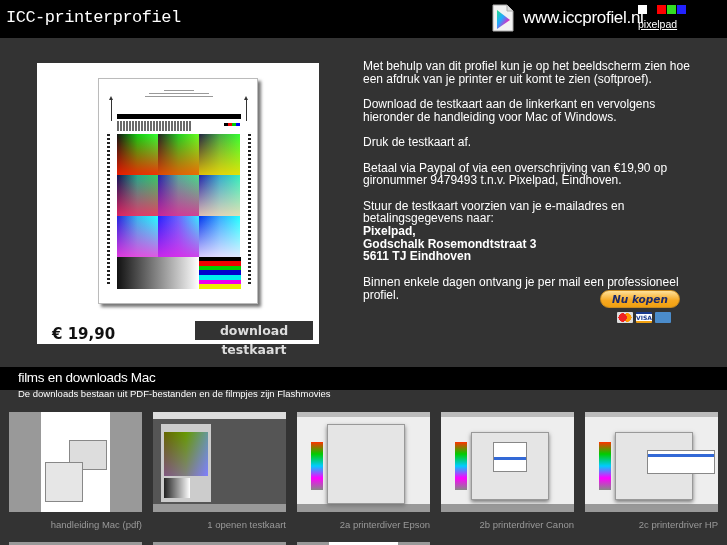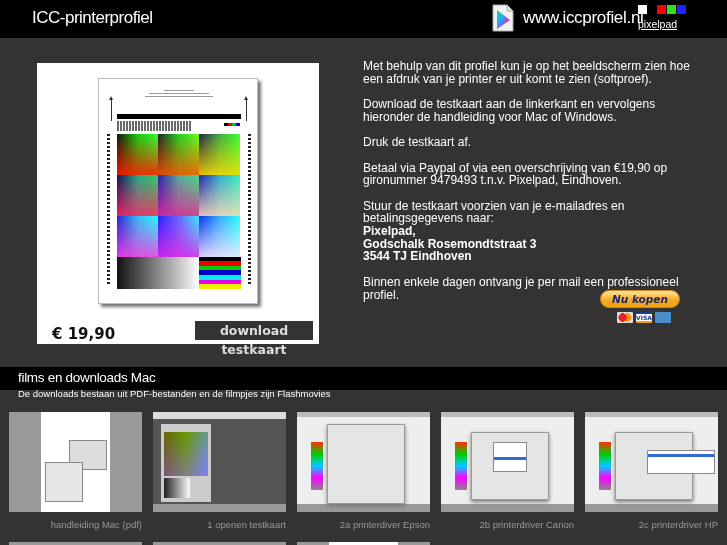--- a/index.html
+++ b/index.html
@@ -1,18 +1,18 @@
 <!DOCTYPE html>
 <html><head>
 <meta charset="utf-8">
 <style>
   * { box-sizing: border-box; margin: 0; padding: 0; }
   html, body { width: 727px; height: 545px; overflow: hidden; background: #333333; font-family: "DejaVu Sans", sans-serif; color: #fff; }
   .topbar { position: absolute; left: 0; top: 0; width: 727px; height: 38px; background: #000; }
-  .site-title { position: absolute; left: 32px; top: 8px; font-size: 17px; color: #fff; letter-spacing: -0.5px; font-family: Liberation Sans, sans-serif; }
+  .site-title { position: absolute; left: 6px; top: 8px; font-size: 17px; color: #fff; letter-spacing: -0.5px; font-family: Liberation Mono, monospace; }
   .brand { position: absolute; left: 492px; top: 4px; display: flex; align-items: center; }
   .doc-icon { width: 22px; height: 28px; position: relative; }
   .brand-url { margin-left: 9px; font-size: 17px; font-family: "Liberation Sans", sans-serif; color: #fff; letter-spacing: -0.3px; }
   .pixelpad { position: absolute; left: 638px; top: 5px; width: 50px; text-decoration: underline; }
   .pp-squares { display: flex; height: 12px; }
   .pp-sq { width: 9px; height: 9px; margin-right: 1px; }
   .pp-gap { width: 9px; }
   .pp-label { font-size: 10.5px; color: #fff; margin-top: 1px; font-family: "Liberation Sans", sans-serif; }
 
   .card { position: absolute; left: 37px; top: 63px; width: 282px; height: 281px; background: #fff; }
@@ -117,21 +117,21 @@
 </div>
 
 <div class="info">
   <p>Met behulp van dit profiel kun je op het beeldscherm zien hoe een afdruk van je printer er uit komt te zien (softproef).</p>
   <p>Download de testkaart aan de linkerkant en vervolgens hieronder de handleiding voor Mac of Windows.</p>
   <p>Druk de testkaart af.</p>
   <p>Betaal via Paypal of via een overschrijving van €19,90 op gironummer 9479493 t.n.v. Pixelpad, Eindhoven.</p>
   <div>Stuur de testkaart voorzien van je e-mailadres en betalingsgegevens naar:</div>
   <div class="bold">Pixelpad,</div>
   <div class="bold">Godschalk Rosemondtstraat 3</div>
-  <p class="bold">3544 TJ Eindhoven</p>
+  <p class="bold">5611 TJ Eindhoven</p>
   <p>Binnen enkele dagen ontvang je per mail een professioneel profiel.</p>
 </div>
 
 <div class="buy-btn">Nu kopen</div>
 <div class="cards">
   <span class="cc" style="background:radial-gradient(circle at 35% 50%,#e22 0 35%,transparent 36%),radial-gradient(circle at 65% 50%,#f90 0 35%,transparent 36%),#ddd"></span>
   <span class="cc" style="background:#fff;border-top:2px solid #1a3b8f;border-bottom:2px solid #f0a010;font-size:6px;color:#1a3b8f;font-weight:bold;text-align:center;line-height:7px">VISA</span>
   <span class="cc" style="background:#4b8ccb"></span>
 </div>
 

